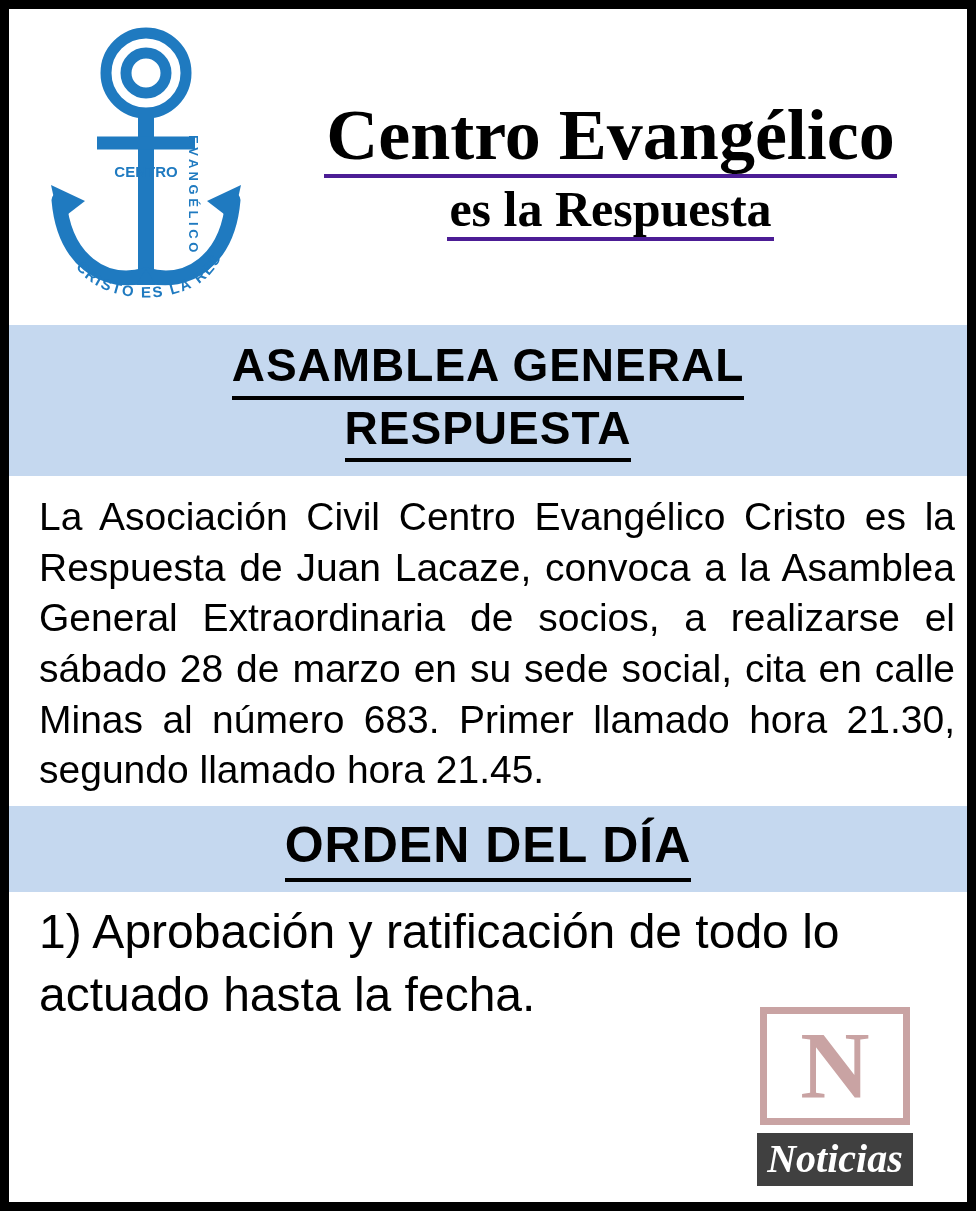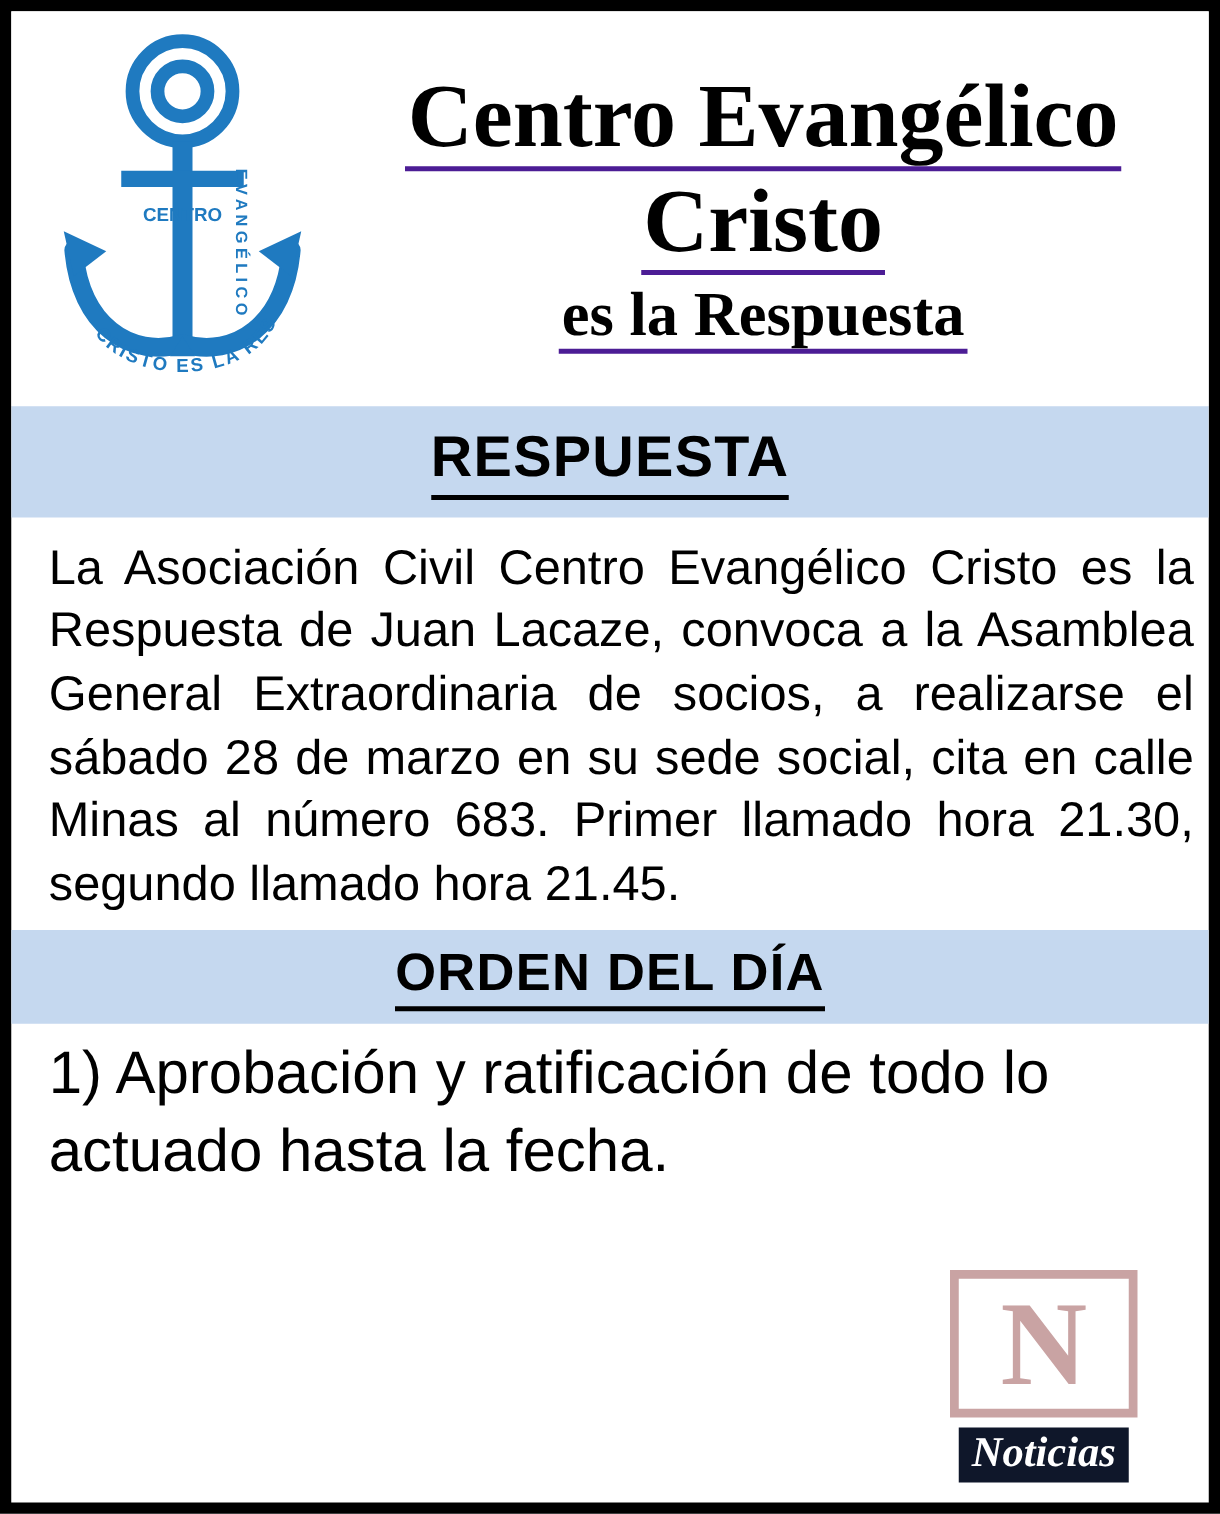--- a/index.html
+++ b/index.html
@@ -79,21 +79,21 @@
     letter-spacing: 1px;
   }
   .banner .b1 span, .banner .b2 span {
     display: inline-block;
     border-bottom: 4px solid #000;
     padding-bottom: 1px;
   }
   .banner.small {
     padding: 8px 0 10px 0;
   }
-  .banner.small .b1 { font-size: 42px; }
+  .banner.small .b1 { font-size: 50px; }
 
   
   .body-text {
     box-sizing: border-box;
     padding: 16px 12px 10px 30px;
     font-family: "Liberation Sans", sans-serif;
     font-size: 39px;
     line-height: 1.30;
     color: #000;
     text-align: justify;
@@ -133,26 +133,26 @@
   }
   .wm-box .wm-n {
     font-family: "Liberation Serif", serif;
     font-weight: bold;
     font-size: 96px;
     line-height: 1;
     color: #c9a3a3;
   }
   .wm-label {
     margin-top: 8px;
-    background: #0f172a;
+    background: #404040;
     color: #ffffff;
     font-family: "Liberation Serif", serif;
     font-weight: bold;
     font-style: italic;
-    font-size: 34px;
+    font-size: 40px;
     padding: 2px 10px 4px 10px;
     display: inline-block;
   }
 </style>
 </head>
 <body>
 
 <div class="ad">
 
   <div class="header">
@@ -184,26 +184,26 @@
 
         <path id="arcpath" d="M52 232 C 72 286, 182 286, 202 232" fill="none" stroke="none"></path>
         <text fill="#1f7ac0" font-family="Liberation Sans, sans-serif" font-size="15" font-weight="bold" letter-spacing="2">
           <textPath href="#arcpath" startOffset="6%">CRISTO  ES  LA  RESPUESTA</textPath>
         </text>
       </svg>
     </div>
 
     <div class="org-title">
       <span class="ln l1"><span class="u">Centro Evangélico</span></span>
-      <span class="ln l2"><span class="u">Cristo</span></span>
       <span class="ln l3"><span class="u">es la Respuesta</span></span>
     </div>
   </div>
 
   <div class="banner">
+    <div class="b1"><span>ASAMBLEA  GENERAL</span></div>
     <div class="b2"><span>RESPUESTA</span></div>
   </div>
 
   <div class="body-text">La Asociación Civil Centro Evangélico Cristo es la Respuesta de Juan Lacaze, convoca a la Asamblea General Extraordinaria de socios, a realizarse el sábado 28 de marzo en su sede social, cita en calle Minas al número 683. Primer llamado hora 21.30, segundo llamado hora 21.45.</div>
 
   <div class="banner small">
     <div class="b1"><span>ORDEN DEL DÍA</span></div>
   </div>
 
   <div class="agenda">

